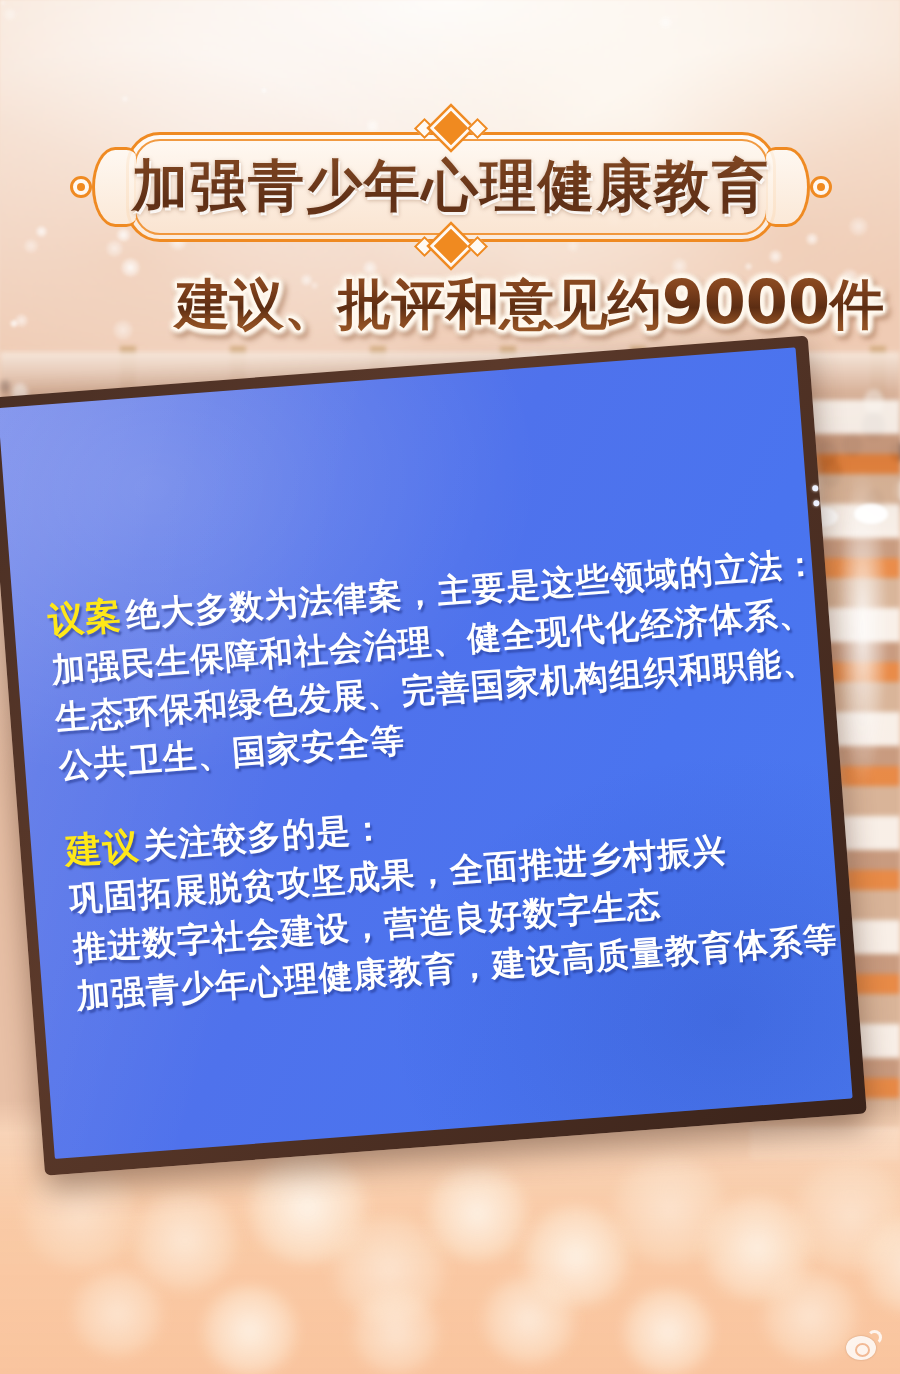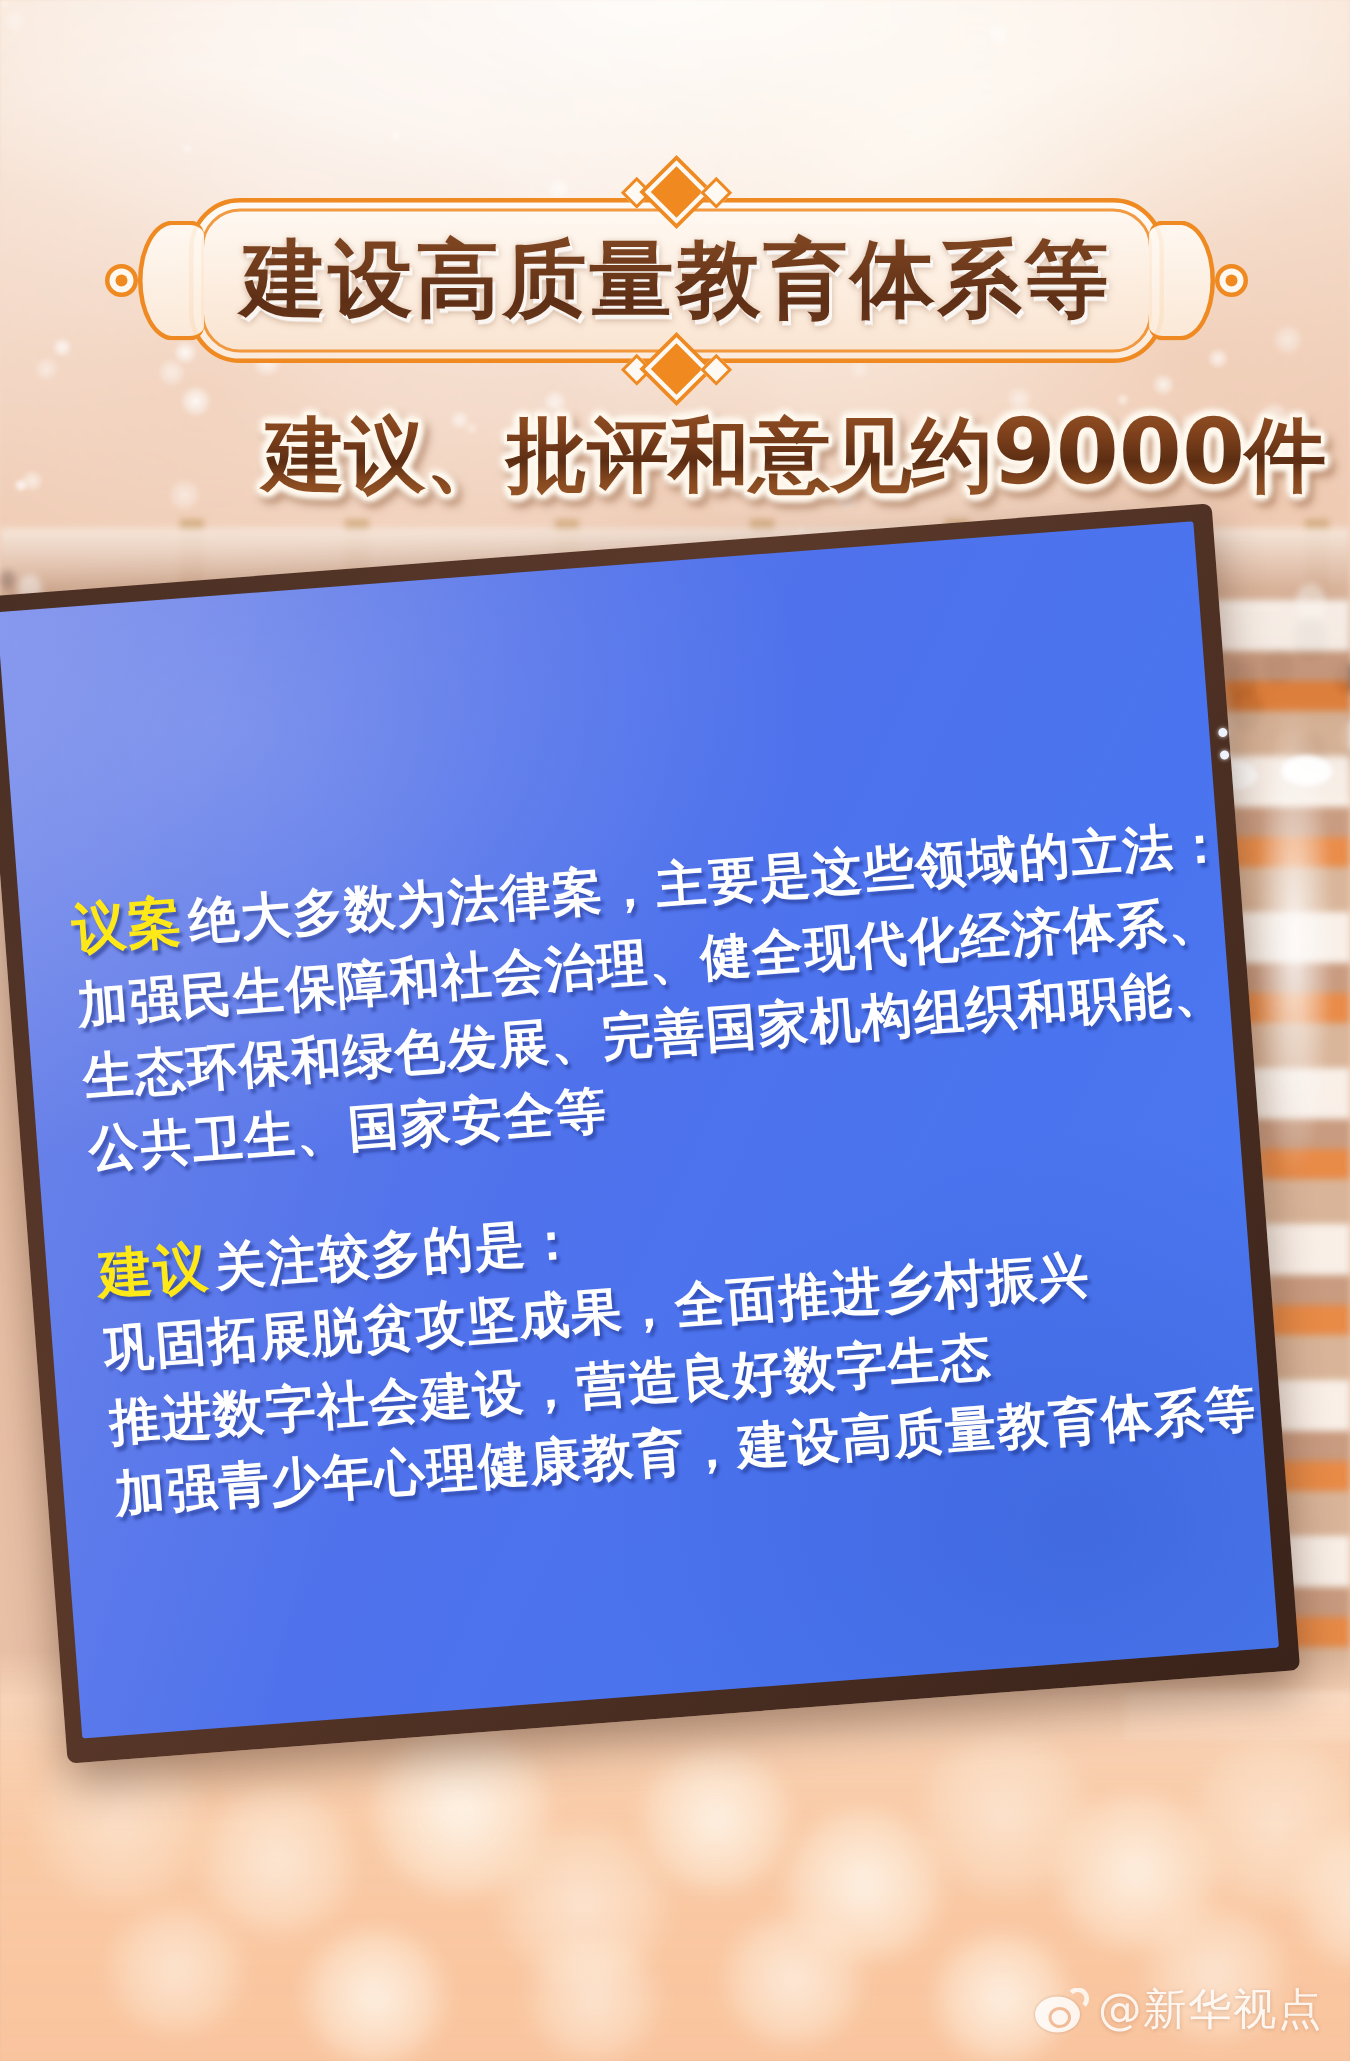--- a/index.html
+++ b/index.html
@@ -555,21 +555,21 @@
       <span class="dia"></span>
         <span class="dia big"></span>
         <span class="dia"></span>
     </div>
     <div class="tb-diamonds bot">
       <span class="dia"></span>
         <span class="dia big"></span>
         <span class="dia"></span>
     </div>
 
-    <div class="tb-text">建设高质量教育体系等</div>
+    <div class="tb-text">加强青少年心理健康教育</div>
   </div>
 
   <div class="subtitle">
     <span class="line l2"><span>建议、批评和意见约</span><span class="num">9000</span><span>件</span></span>
   </div>
 
   <div class="screen-wrap">
     <div class="screen-bezel"></div>
     <div class="screen-panel">
       <div class="screen-glare"></div>
@@ -594,16 +594,15 @@
         <i></i>
       </div>
   </div>
 
 
   <div class="weibo">
     <div class="weibo-eye">
       <div class="ball"></div>
         <div class="wave"></div>
     </div>
-    <div class="weibo-text">@新华视点</div>
   </div>
 
 </div>
 
 </body></html>

